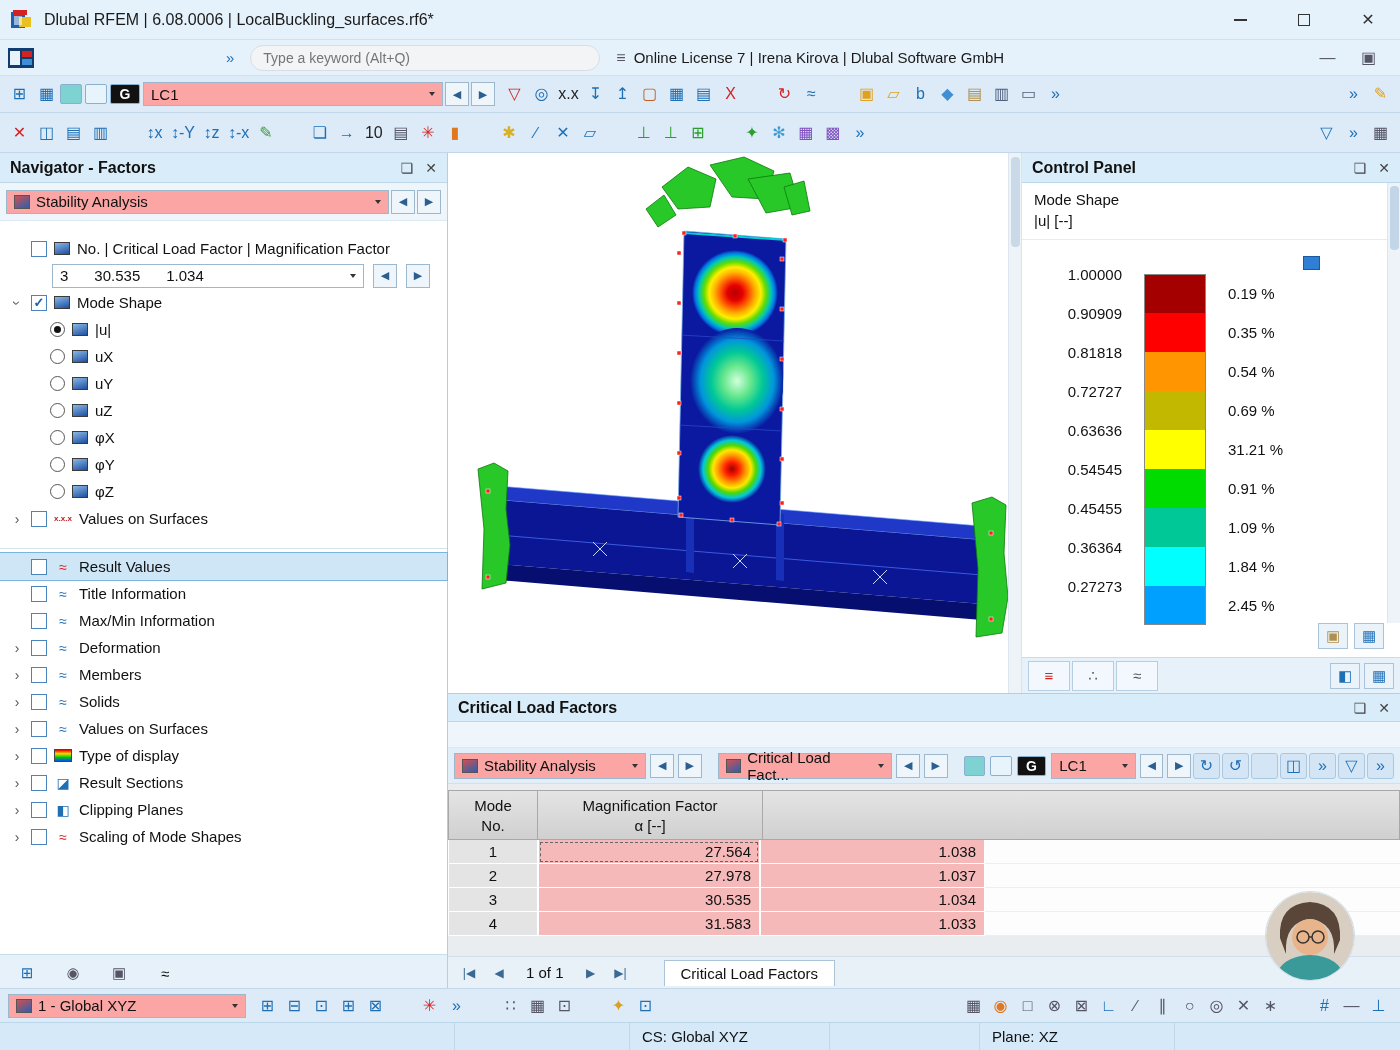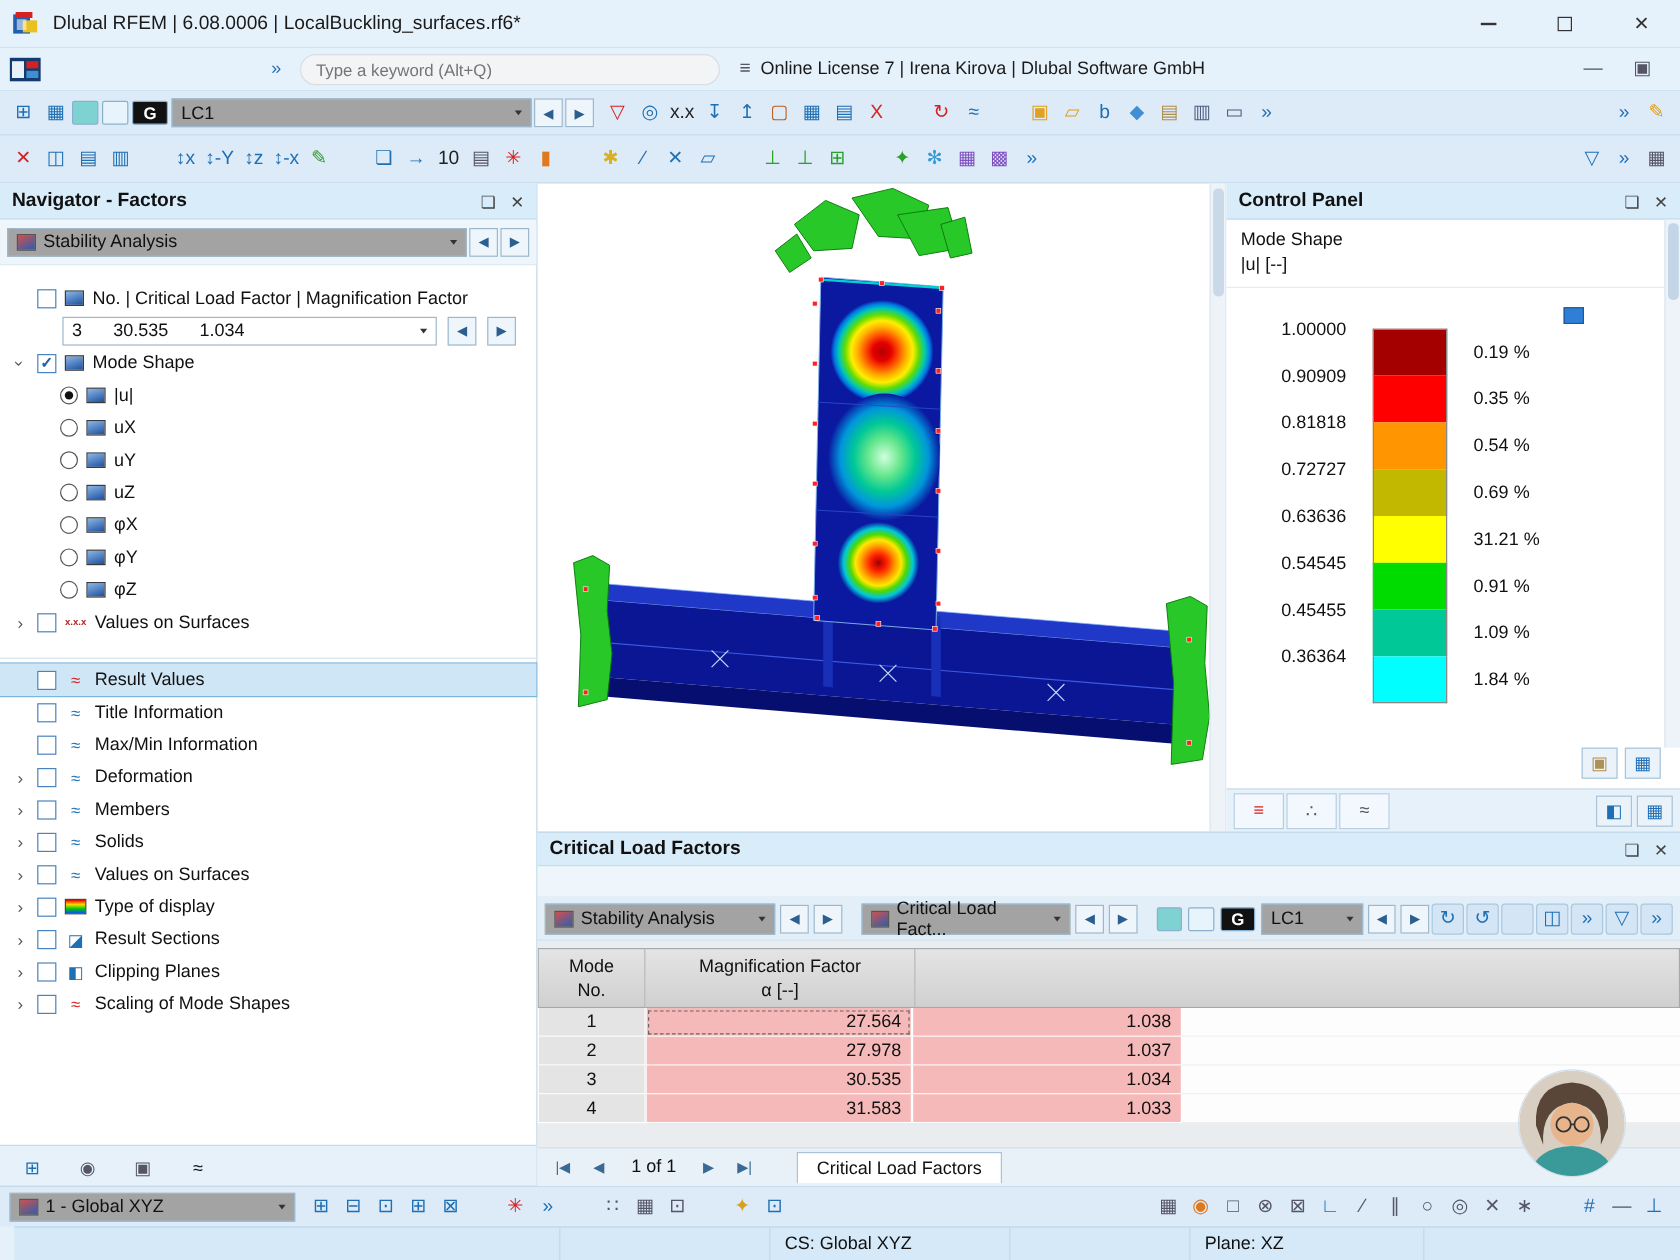--- a/index.html
+++ b/index.html
@@ -31,21 +31,21 @@
   .toolbar { background:#dcebf7; display:flex; align-items:center; padding:0 6px; border-bottom:1px solid #c2d8ea; }
   .toolbar.r1 { height:37px; }
   .toolbar.r2 { height:40px; }
   .tbtn { height:28px; min-width:27px; padding:0 3px; display:flex; align-items:center; justify-content:center; gap:2px; border-radius:3px; font-size:16px; cursor:default; }
   .tbtn .gly { line-height:1; }
   .dd-tri { width:0; height:0; border-left:3.5px solid transparent; border-right:3.5px solid transparent; border-top:4.5px solid #333; display:none; }
   .chip { width:22px; height:20px; border:1px solid #8ab0cf; border-radius:2px; margin-right:3px; }
   .chip.teal { background:#7fd2d2; }
   .chip.pale { background:#e8f4fb; }
   .chip.g { background:#111; color:#fff; font-weight:bold; display:flex; align-items:center; justify-content:center; width:30px; font-size:14px; }
-  .combo { height:24px; background:#a3a3a3; border:1px solid #9db8cc; display:flex; align-items:center; padding:0 7px; gap:6px; font-size:15px; }
+  .combo { height:24px; background:#fca5a5; border:1px solid #9db8cc; display:flex; align-items:center; padding:0 7px; gap:6px; font-size:15px; }
   .combo .dd-tri { display:block; margin-left:auto; }
   .arrow-btn { width:24px; height:24px; border:1px solid #9db8cc; background:#eef6fc; display:flex; align-items:center; justify-content:center; font-size:11px; color:#2a5f8f; margin-left:2px; }
   .toolbar-spacer { flex:1; }
 
   
   .main { height:835px; display:flex; }
   .navigator { width:448px; background:#fff; border-right:1px solid #b4cfe4; display:flex; flex-direction:column; }
   .right-col { width:952px; display:flex; flex-direction:column; }
   .top-row { height:540px; display:flex; }
   .viewport { width:574px; background:#fff; position:relative; border-right:1px solid #d5e4f0; }
@@ -121,21 +121,21 @@
   .t-f[data-focus="true"] { outline:1.5px dashed #666; outline-offset:-3px; }
   .t-fill { flex:1; background:#fdfdfd; border-bottom:1px solid #eee; }
   .tp-pager { height:32px; background:#e9f1f8; border-top:1px solid #cfdfec; display:flex; align-items:center; padding:0 8px; gap:4px; }
   .pg-btn { min-width:26px; height:24px; display:flex; align-items:center; justify-content:center; color:#3a6a94; font-size:12px; }
   .pg-label { padding:0 10px; }
   .tp-tab { margin-left:26px; height:26px; background:#fff; border:1px solid #aac3d8; border-bottom:none; display:flex; align-items:center; padding:0 16px; font-size:15px; }
   .avatar { position:absolute; left:818px; top:198px; width:88px; height:88px; border-radius:50%; overflow:hidden; box-shadow:0 0 0 1px #cfdfec; }
 
   
   .bottom-toolbar { height:34px; background:#dcebf7; border-top:1px solid #c2d8ea; display:flex; align-items:center; padding:0 8px; }
-  .statusbar { height:28px; background:#d6e9f8; border-top:1px solid #bcd6ea; display:flex; align-items:center; font-size:15px;margin-left:12px; }
+  .statusbar { height:28px; background:#d6e9f8; border-top:1px solid #bcd6ea; display:flex; align-items:center; font-size:15px; }
   .sb-seg { height:100%; display:flex; align-items:center; padding:0 12px; border-right:1px solid #c2d8ea; }
   .sb-seg.w1 { width:455px; } .sb-seg.w2 { width:175px; } .sb-seg.w3 { width:200px; }
   .sb-seg.w4 { width:150px; } .sb-seg.w5 { width:195px; } .sb-seg.fill { flex:1; border-right:none; }
 
   .vscroll { position:absolute; right:0; top:0; bottom:0; width:13px; background:#eef3f8; border-left:1px solid #dde6ee; }
   .vscroll .thumb { width:9px; margin:4px auto; height:90px; background:#c9d9e8; border-radius:4px; }
 </style>
 </head>
 <body>
 
@@ -726,20 +726,25 @@
                 <div class="lg-row">
                 <span class="lg-val">0.45455</span>
                 <span class="lg-col" style="background: rgb(0, 200, 150);"></span>
                 <span class="lg-pct">1.09 %</span>
               </div>
                 <div class="lg-row">
                 <span class="lg-val">0.36364</span>
                 <span class="lg-col" style="background: rgb(0, 255, 255);"></span>
                 <span class="lg-pct">1.84 %</span>
               </div>
+                <div class="lg-row">
+                <span class="lg-val">0.27273</span>
+                <span class="lg-col" style="background: rgb(0, 160, 255);"></span>
+                <span class="lg-pct">2.45 %</span>
+              </div>
               </div>
           </div>
           <div class="cp-scroll">
               <div class="thumb"></div>
             </div>
           <div class="cp-corner">
               <span class="sq-btn">
               <span class="gly" style="color: rgb(176, 144, 80);">▣</span>
             </span>
               <span class="sq-btn">

